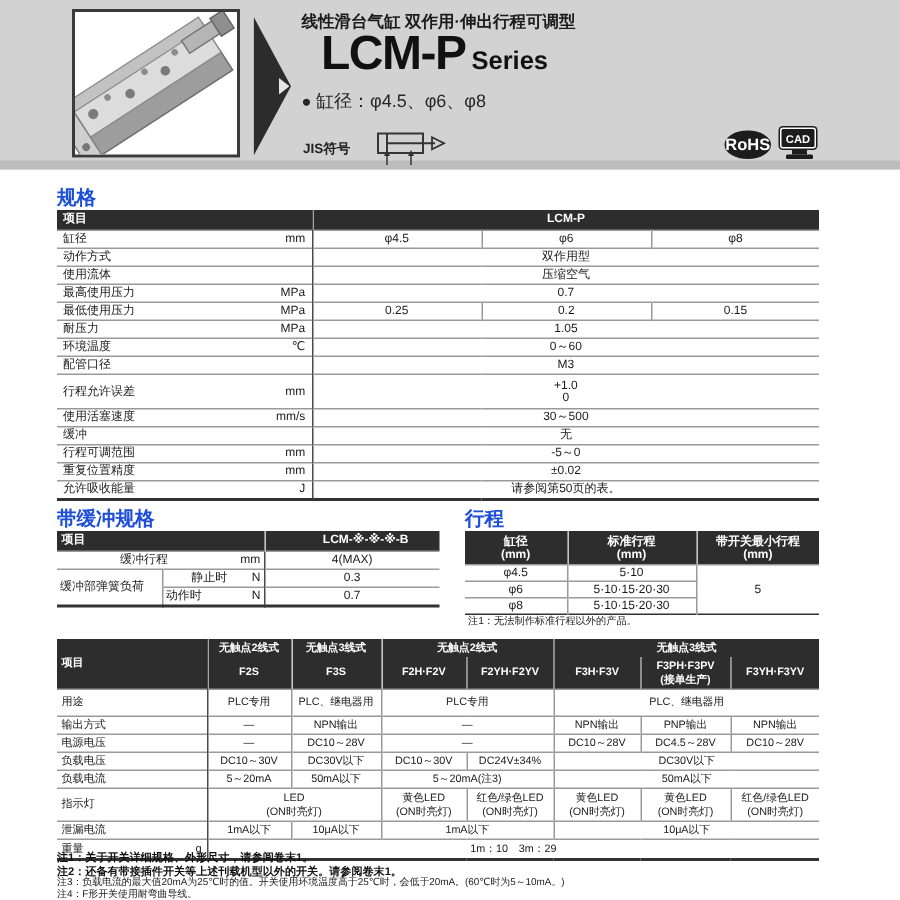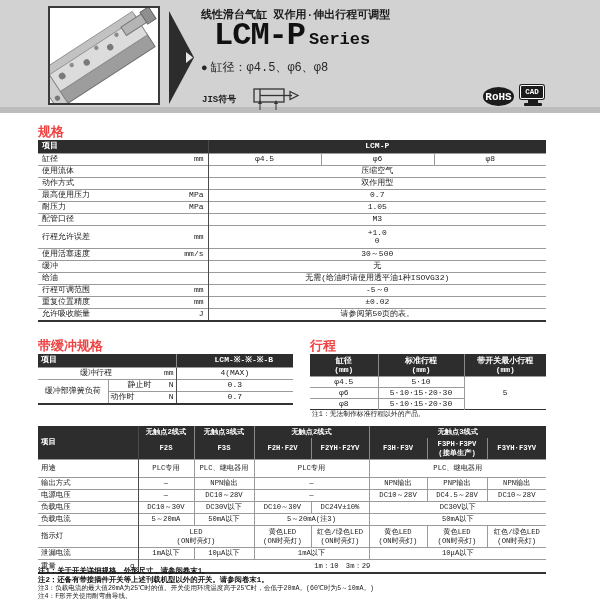--- a/index.html
+++ b/index.html
@@ -1,21 +1,21 @@
 <!DOCTYPE html>
 <html style="--banner_bg: #d2d2d2; --banner_strip: #bcbcbc; --table_header_bg: #2d2d2d; --accent_dark: #1c1c1c; --grid_line: #9a9a9a;"><head>
 <meta charset="utf-8">
 <style>
   html,body{margin:0;padding:0;}
   body{
     width:600px;height:600px;background:#fff;
     font-family:"Liberation Sans","DejaVu Sans",sans-serif;
     color:#1a1a1a;position:relative;overflow:hidden;
   }
-  .page{position:relative;width:600px;height:600px;font-family:Liberation Mono, monospace;}
+  .page{position:relative;width:600px;height:600px;}
 
   
   .banner{position:absolute;left:0;top:0;width:600px;height:113px;
     background:var(--banner_bg,#d2d2d2);}
   .banner-strip{position:absolute;left:0;top:107px;width:600px;height:6px;
     background:var(--banner_strip,#bcbcbc);}
   .product-frame{position:absolute;left:48px;top:6px;width:112px;height:99px;
     background:#fff;border:2px solid #3a3a3a;box-sizing:border-box;overflow:hidden;}
   .banner-arrow{position:absolute;left:169px;top:11px;width:25px;height:93px;
     background:#2c2c2c;clip-path:polygon(0 0,100% 50%,0 100%);}
@@ -33,21 +33,21 @@
     background:var(--accent_dark,#1c1c1c);border-radius:50%;color:#fff;
     font-size:11px;font-weight:bold;display:flex;align-items:center;justify-content:center;}
   .cad-badge{position:absolute;left:519px;top:84px;width:27px;}
   .cad-screen{width:26px;height:16px;background:var(--accent_dark,#1c1c1c);border-radius:3px;
     display:flex;align-items:center;justify-content:center;color:#fff;font-size:7.5px;font-weight:bold;
     box-shadow:inset 0 0 0 1px #1c1c1c, inset 0 0 0 2px #fff;}
   .cad-stand{width:10px;height:3px;background:var(--accent_dark,#1c1c1c);margin:0 auto;}
   .cad-base{width:18px;height:2.5px;background:var(--accent_dark,#1c1c1c);margin:0 auto;border-radius:1px;}
 
   
-  .sec-title{position:absolute;font-size:13px;font-weight:bold;color:#ef4444;}
+  .sec-title{position:absolute;font-size:13px;font-weight:bold;color:#1d4ed8;}
 
   
   table{border-collapse:collapse;table-layout:fixed;position:absolute;}
   td{padding:0 2px;text-align:center;vertical-align:middle;line-height:1.12;
      border-top:1px solid var(--grid_line,#9a9a9a);overflow:hidden;}
   .th-dark{background:var(--table_header_bg,#2d2d2d);color:#fff;font-weight:bold;border-top:none;}
   .th-dark.sep{border-left:1px solid #8a8a8a;}
   .vl{border-left:1px solid var(--grid_line,#9a9a9a);}
   .vdk{border-left:1.2px solid #4a4a4a;}
   .lblcell{text-align:left;border-right:1.2px solid #4a4a4a;}
@@ -169,52 +169,72 @@
               <span class="unit">mm</span>
             </div>
           </td>
       <td>φ4.5</td>
       <td class="vl">φ6</td>
       <td class="vl">φ8</td>
     </tr>
     <tr>
       <td class="lblcell">
             <div class="lblwrap">
+              <span>动作方式</span>
+              <span class="unit"></span>
+            </div>
+          </td>
+      <td colspan="3">双作用型</td>
+    </tr>
+    <tr>
+      <td class="lblcell">
+            <div class="lblwrap">
               <span>使用流体</span>
               <span class="unit"></span>
             </div>
           </td>
       <td colspan="3">压缩空气</td>
     </tr>
     <tr>
       <td class="lblcell">
             <div class="lblwrap">
-              <span>动作方式</span>
-              <span class="unit"></span>
-            </div>
-          </td>
-      <td colspan="3">双作用型</td>
-    </tr>
-    <tr>
-      <td class="lblcell">
-            <div class="lblwrap">
               <span>最高使用压力</span>
               <span class="unit">MPa</span>
             </div>
           </td>
       <td colspan="3">0.7</td>
     </tr>
     <tr>
       <td class="lblcell">
             <div class="lblwrap">
+              <span>最低使用压力</span>
+              <span class="unit">MPa</span>
+            </div>
+          </td>
+      <td>0.25</td>
+      <td class="vl">0.2</td>
+      <td class="vl">0.15</td>
+    </tr>
+    <tr>
+      <td class="lblcell">
+            <div class="lblwrap">
               <span>耐压力</span>
               <span class="unit">MPa</span>
             </div>
           </td>
       <td colspan="3">1.05</td>
+    </tr>
+    <tr>
+      <td class="lblcell">
+            <div class="lblwrap">
+              <span>环境温度</span>
+              <span class="unit">℃</span>
+            </div>
+          </td>
+      <td colspan="3">0～60</td>
     </tr>
     <tr>
       <td class="lblcell">
             <div class="lblwrap">
               <span>配管口径</span>
               <span class="unit"></span>
             </div>
           </td>
       <td colspan="3">M3</td>
     </tr>
@@ -242,29 +262,20 @@
       <td colspan="3">30～500</td>
     </tr>
     <tr>
       <td class="lblcell">
             <div class="lblwrap">
               <span>缓冲</span>
               <span class="unit"></span>
             </div>
           </td>
       <td colspan="3">无</td>
-    </tr>
-    <tr>
-      <td class="lblcell">
-            <div class="lblwrap">
-              <span>给油</span>
-              <span class="unit"></span>
-            </div>
-          </td>
-      <td colspan="3">无需(给油时请使用透平油1种ISOVG32)</td>
     </tr>
     <tr>
       <td class="lblcell">
             <div class="lblwrap">
               <span>行程可调范围</span>
               <span class="unit">mm</span>
             </div>
           </td>
       <td colspan="3">-5～0</td>
     </tr>
@@ -302,21 +313,21 @@
         <tr class="hh">
       <td class="th-dark" colspan="3" style="text-align:left;padding-left:3px;">项目</td>
       <td class="th-dark sep">LCM-※-※-※-B</td>
     </tr>
     <tr>
       <td colspan="2" style="text-align:center;padding-left:2px;">缓冲行程</td>
       <td class="subu">mm</td>
       <td class="vdk">4(MAX)</td>
     </tr>
     <tr>
-      <td rowspan="2" style="text-align:center;padding-left:2px;">缓冲部弹簧负荷</td>
+      <td rowspan="2" style="text-align:left;padding-left:2px;">缓冲部弹簧负荷</td>
       <td class="vl" style="text-align:left;padding-left:19px;">静止时</td>
       <td class="subu">N</td>
       <td class="vdk">0.3</td>
     </tr>
     <tr>
       <td class="vl" style="text-align:left;padding-left:2px;">动作时</td>
       <td class="subu">N</td>
       <td class="vdk">0.7</td>
     </tr>
   </tbody>
@@ -434,21 +445,21 @@
     </tr>
     <tr>
       <td class="lblcell">
             <div class="lblwrap">
               <span>负载电压</span>
             </div>
           </td>
       <td>DC10～30V</td>
       <td class="vl">DC30V以下</td>
       <td class="vl">DC10～30V</td>
-      <td class="vl">DC24V±10%</td>
+      <td class="vl">DC24V±34%</td>
       <td class="vl" colspan="3">DC30V以下</td>
     </tr>
     <tr>
       <td class="lblcell">
             <div class="lblwrap">
               <span>负载电流</span>
             </div>
           </td>
       <td>5～20mA</td>
       <td class="vl">50mA以下</td>

